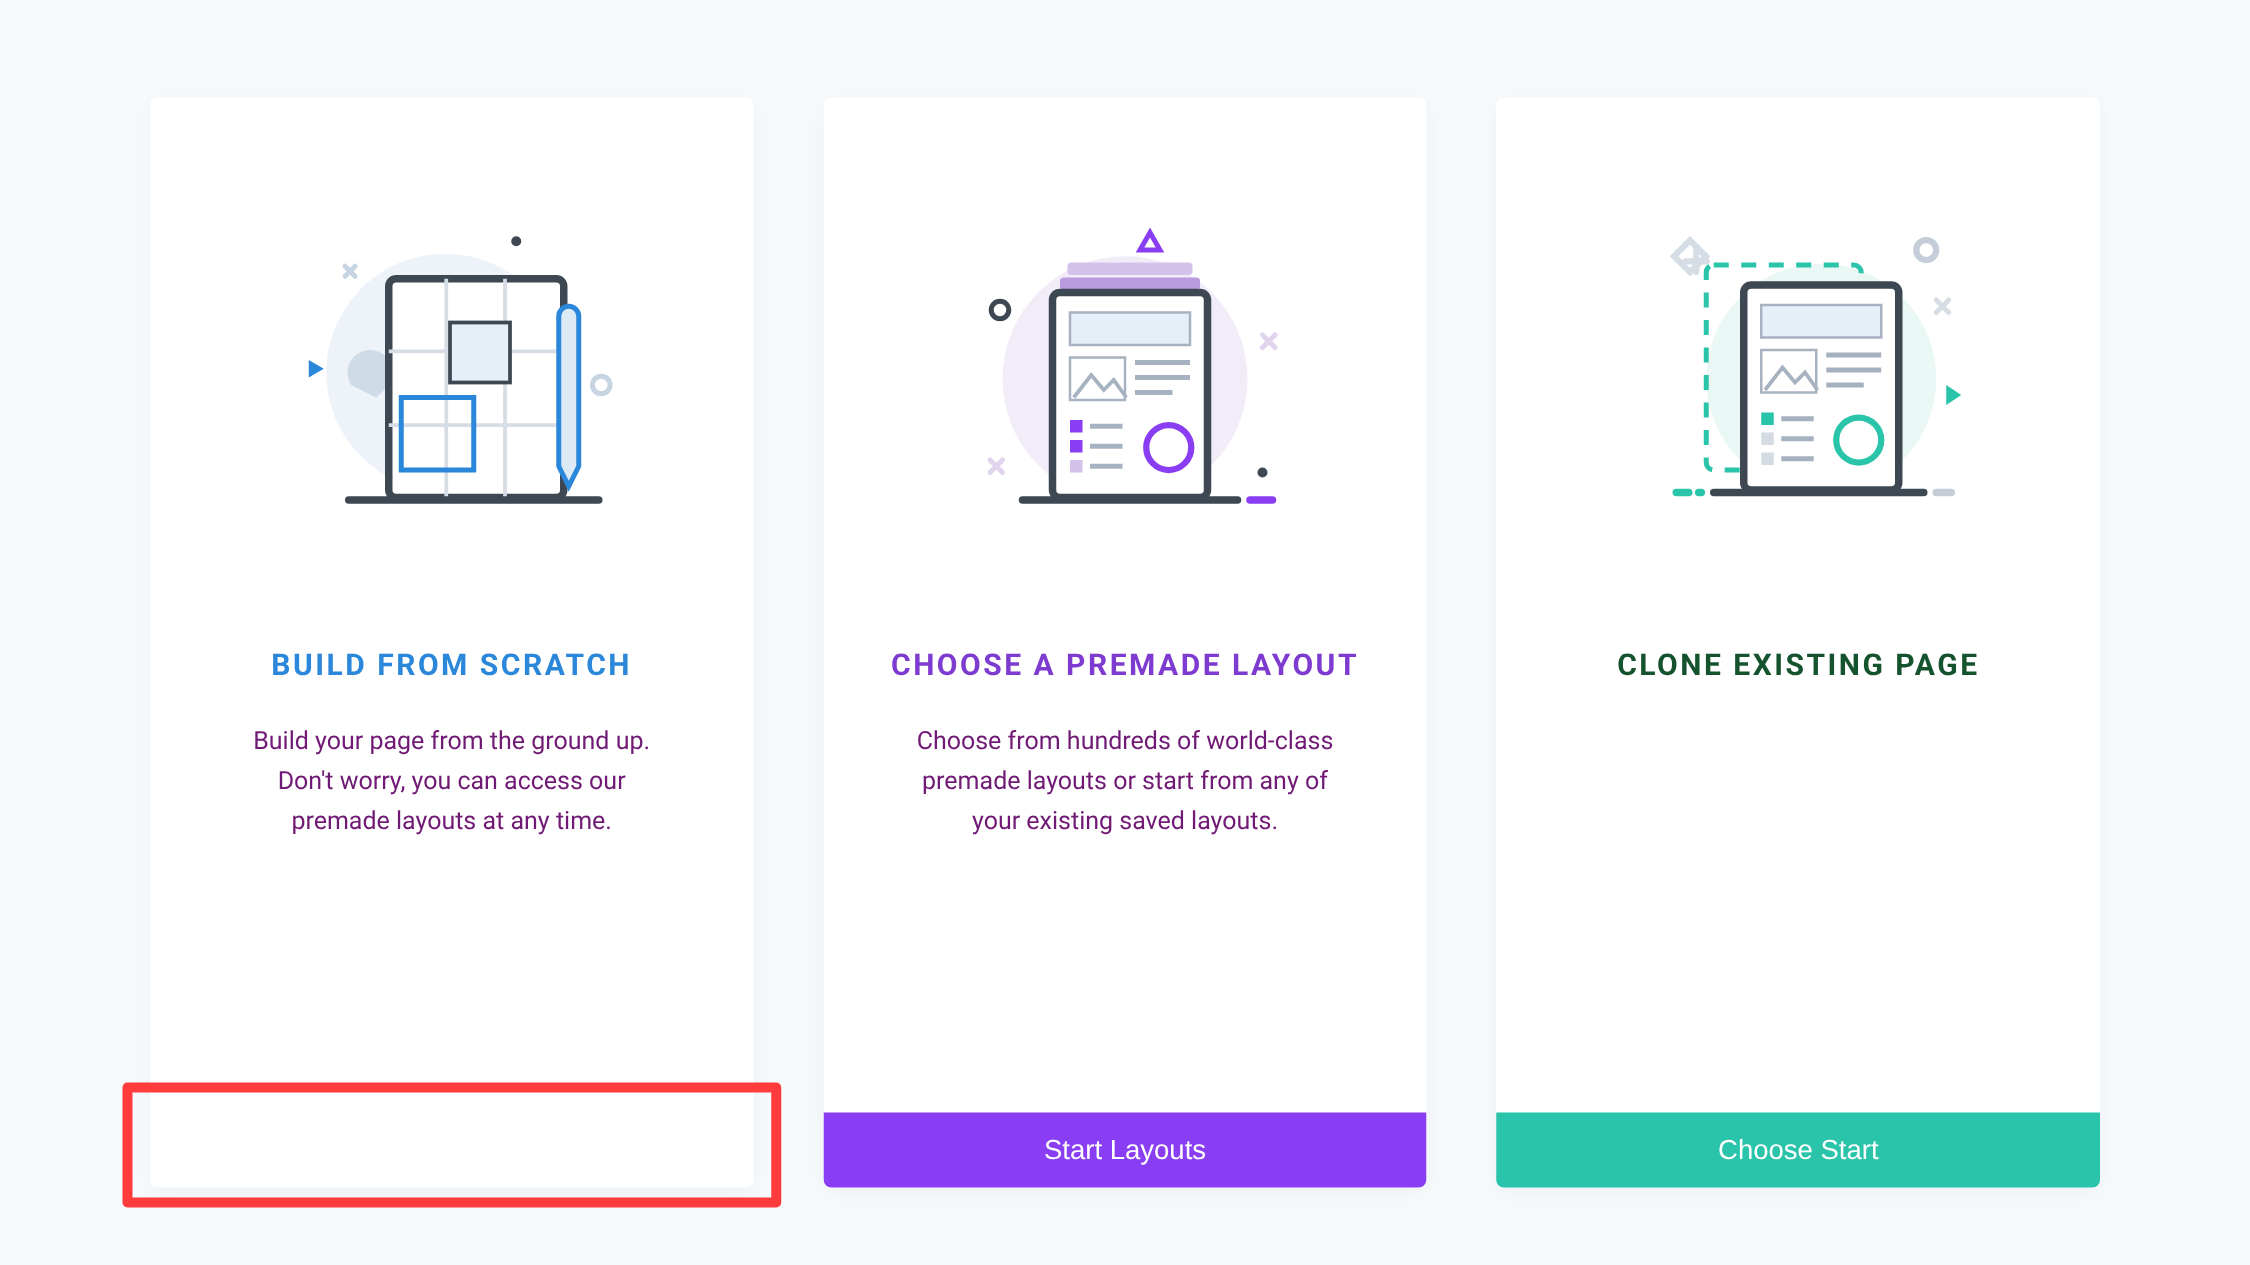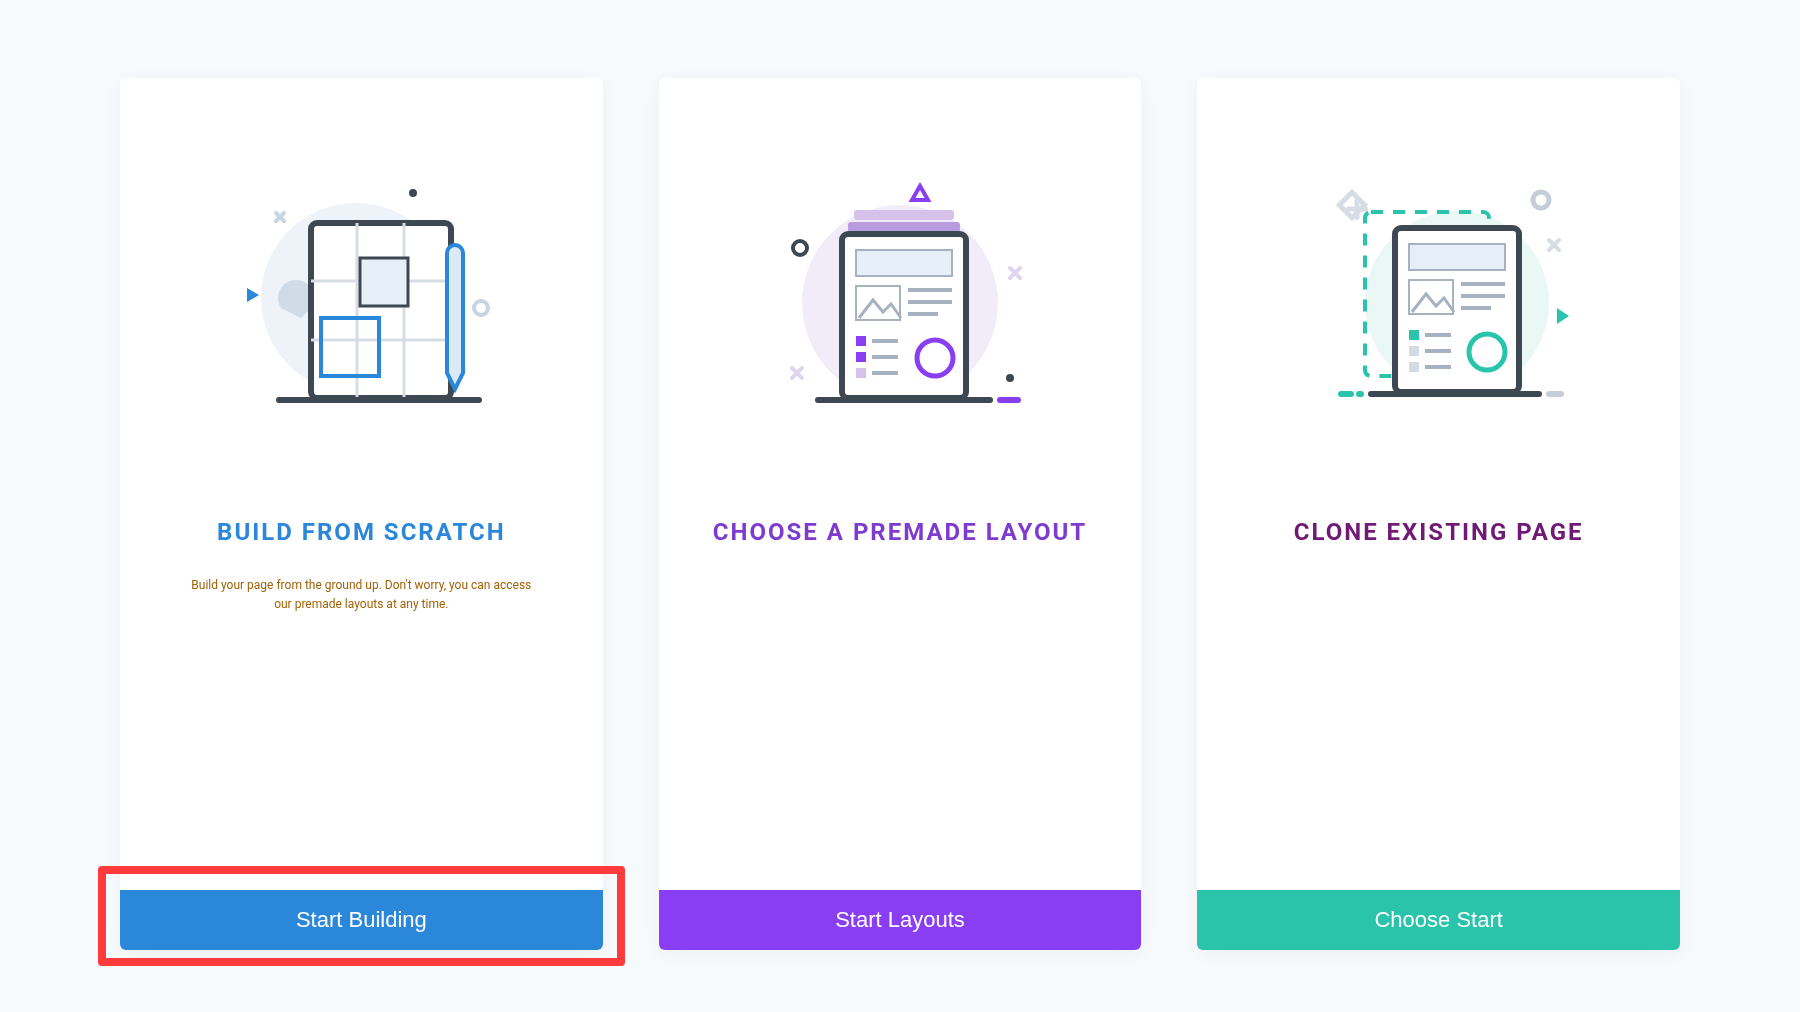--- a/index.html
+++ b/index.html
@@ -38,25 +38,25 @@
   .card-title {
     font-size: 24px;
     font-weight: 700;
     letter-spacing: 2px;
     text-align: center;
     margin-bottom: 30px;
     text-transform: uppercase;
   }
   .card-title.blue   { color: #2b87da; }
   .card-title.purple { color: #7e3bd0; }
-  .card-title.teal   { color: #701a75; }
+  .card-title.teal   { color: #14532d; }
   .card-desc {
-    font-size: 12px;
+    font-size: 20px;
     line-height: 1.6;
-    color: #a16207;
+    color: #701a75;
     text-align: center;
     padding: 0 40px;
     max-width: 420px;
   }
   .card-button {
     position: absolute;
     bottom: 0;
     left: 0;
     right: 0;
     height: 60px;
@@ -112,21 +112,20 @@
         <path d="M242 85 l0 120 l-8 16 l-8 -16 l0 -120 a8 8 0 0 1 16 0 z" fill="#dceaf6" stroke="#2b87da" stroke-width="4"></path>
 
         <circle cx="192" cy="25" r="4" fill="#3d4852"></circle>
         <path d="M26 120 l12 7 -12 7 z" fill="#2b87da"></path>
         <path d="M55 45 l8 8 m0 -8 l-8 8" stroke="#c7d4e2" stroke-width="4" stroke-linecap="round"></path>
         <circle cx="260" cy="140" r="7" fill="none" stroke="#c7d4e2" stroke-width="4"></circle>
       </svg>
     </div>
     <h2 class="card-title blue">BUILD FROM SCRATCH</h2>
     <p class="card-desc">Build your page from the ground up. Don't worry, you can access our premade layouts at any time.</p>
-    <button class="card-button blue">Start Building</button>
     <div class="highlight-box"></div>
   </div>
 
   <div class="card">
     <div class="illustration">
       <svg width="280" height="260" viewBox="0 0 280 260">
         <circle cx="140" cy="135" r="98" fill="#e9dff5" opacity="0.6"></circle>
 
         <rect x="94" y="42" width="100" height="10" rx="3" fill="#d4c2ea"></rect>
         <rect x="88" y="54" width="112" height="10" rx="3" fill="#b99be0"></rect>
@@ -155,20 +154,21 @@
         <line x1="240" y1="232" x2="258" y2="232" stroke="#8a3ef3" stroke-width="6" stroke-linecap="round"></line>
 
         <path d="M160 18 l8 14 h-16 z" fill="none" stroke="#8a3ef3" stroke-width="4"></path>
         <circle cx="40" cy="80" r="7" fill="none" stroke="#3d4852" stroke-width="4"></circle>
         <path d="M250 100 l10 10 m0 -10 l-10 10" stroke="#e0d4ef" stroke-width="4" stroke-linecap="round"></path>
         <path d="M32 200 l10 10 m0 -10 l-10 10" stroke="#e0d4ef" stroke-width="4" stroke-linecap="round"></path>
         <circle cx="250" cy="210" r="4" fill="#3d4852"></circle>
       </svg>
     </div>
     <h2 class="card-title purple">CHOOSE A PREMADE LAYOUT</h2>
+    <p class="card-desc">Choose from hundreds of world-class premade layouts or start from any of your existing saved layouts.</p>
     <button class="card-button purple">Start Layouts</button>
   </div>
 
   <div class="card">
     <div class="illustration">
       <svg width="280" height="260" viewBox="0 0 280 260">
         <circle cx="158" cy="135" r="92" fill="#d9f2ec" opacity="0.55"></circle>
 
         <rect x="66" y="44" width="124" height="164" rx="6" fill="none" stroke="#29c4a9" stroke-width="4" stroke-dasharray="12 10"></rect>
 

